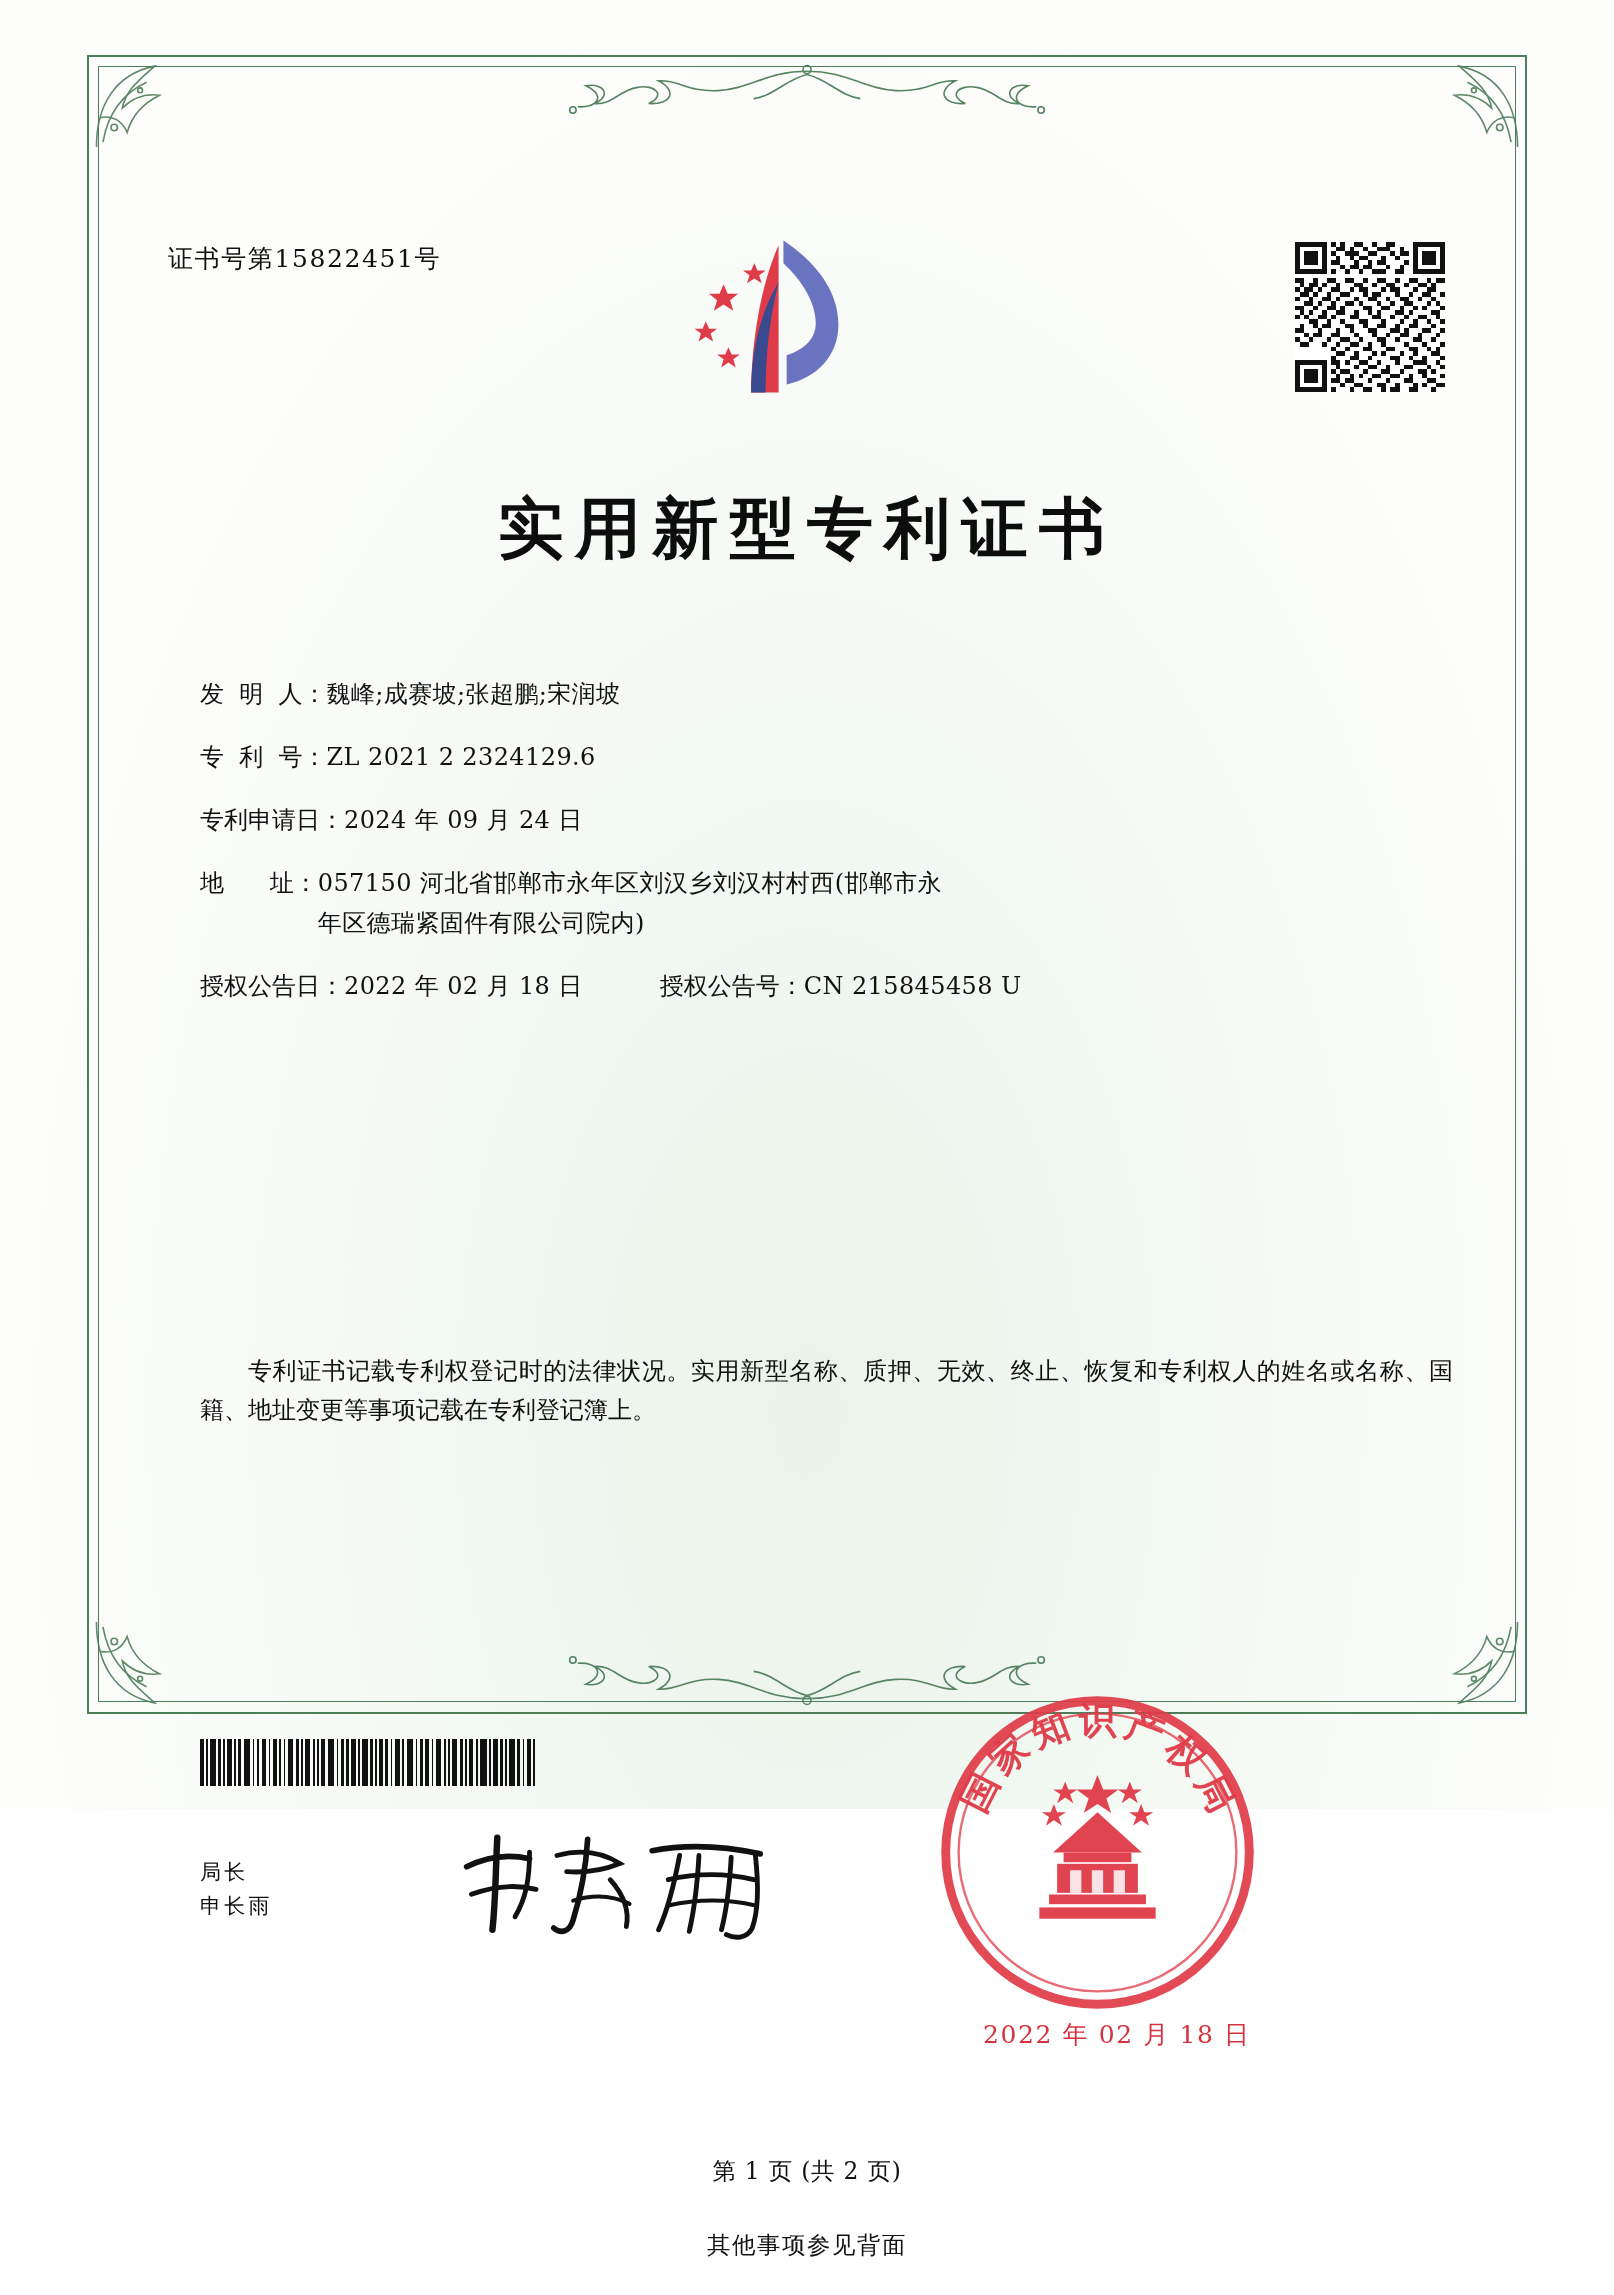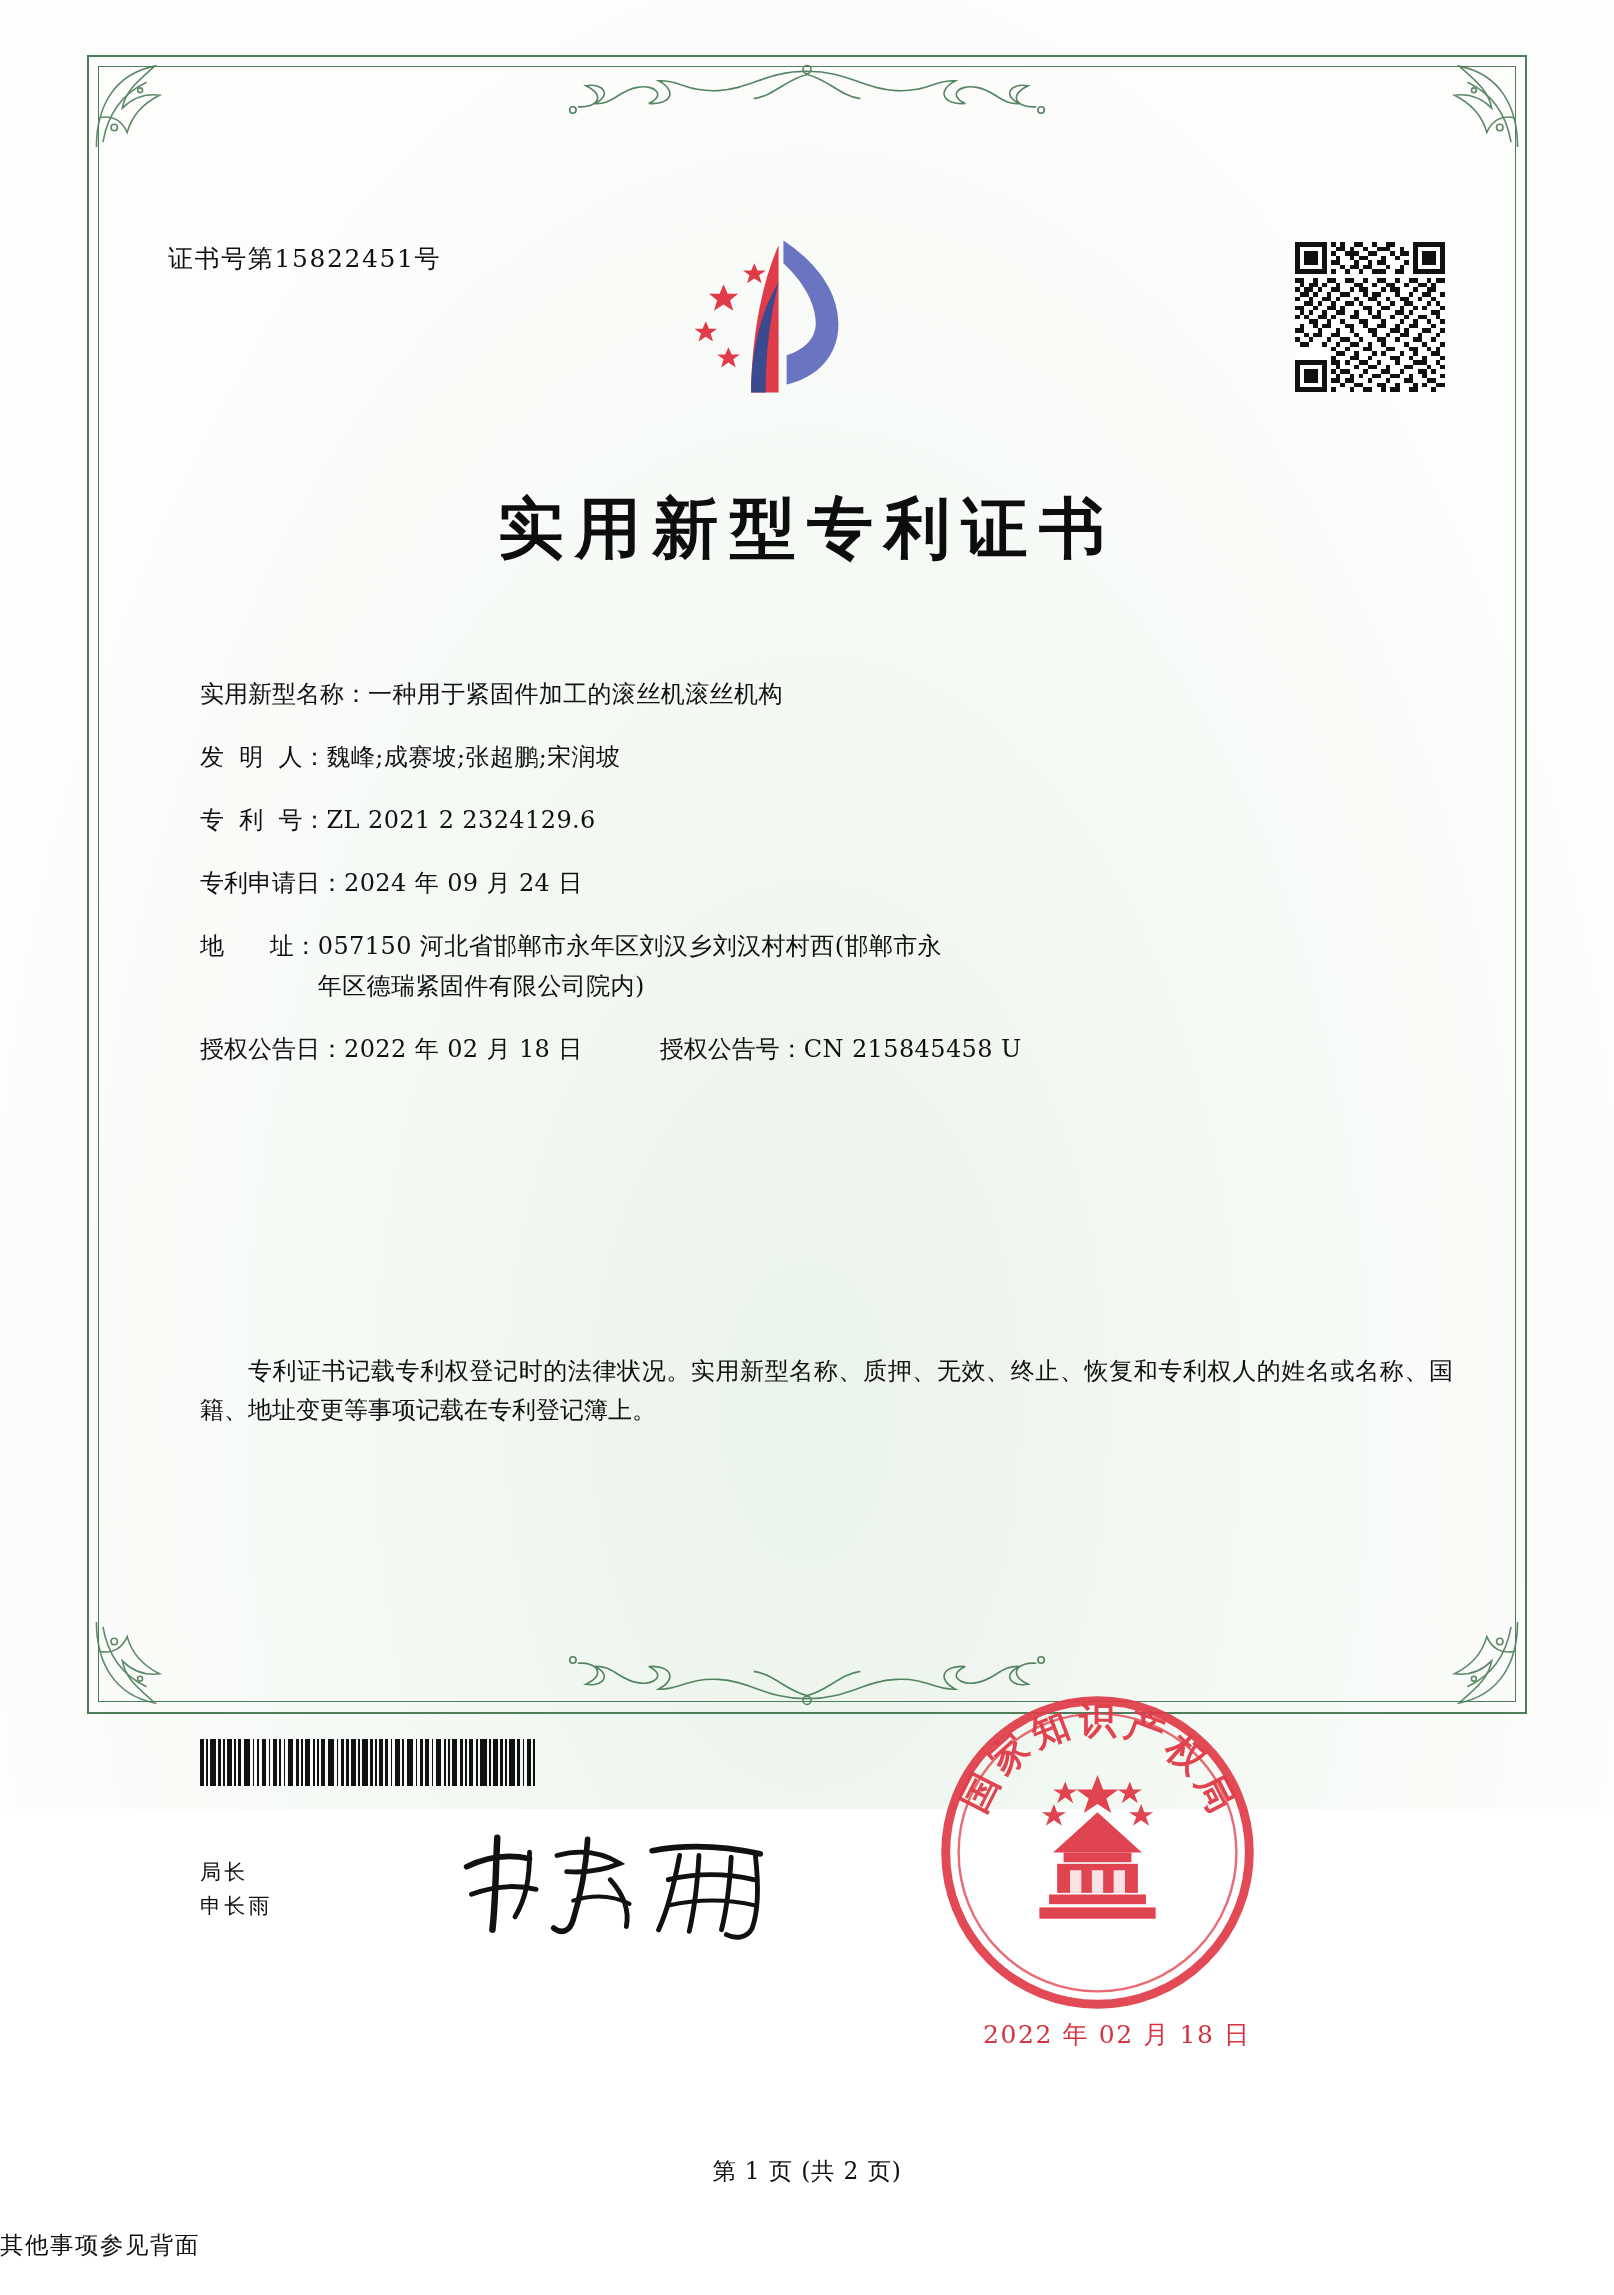--- a/index.html
+++ b/index.html
@@ -120,21 +120,21 @@
     font-size:25px;color:#d4333f;letter-spacing:1.6px;
     font-family:"DejaVu Serif","Liberation Serif",serif;
   }
 
   
   .page-num{
     position:absolute;left:0;right:0;top:2155px;text-align:center;
     font-size:23.4px;color:#111;letter-spacing:0.8px;
   }
   .back-note{
-    position:absolute;left:0;right:0;top:2229px;
+    position:absolute;left:0;right:0;top:2229px;text-align:center;
     font-size:23.4px;color:#111;letter-spacing:1.6px;
   }
 </style>
 </head>
 <body>
 
 <div class="page">
 
   <div class="border-outer"></div>
   <div class="border-inner"></div>
@@ -480,24 +480,20 @@
           <rect x="25" y="32" width="2" height="1"></rect>
           <rect x="30" y="32" width="1" height="1"></rect>
       </g>
     </svg>
   </div>
 
   <div class="title">实用新型专利证书</div>
 
   <div class="fields">
 
-    <div class="row">
-      <span class="lbl">实用新型名称：</span>
-      <span class="val">一种用于紧固件加工的滚丝机滚丝机构</span>
-    </div>
 
     <div class="row">
       <span class="lbl">发  明  人：</span>
       <span class="val">魏峰;成赛坡;张超鹏;宋润坡</span>
     </div>
 
     <div class="row">
       <span class="lbl">专  利  号：</span>
       <span class="val">ZL 2021 2 2324129.6</span>
     </div>

